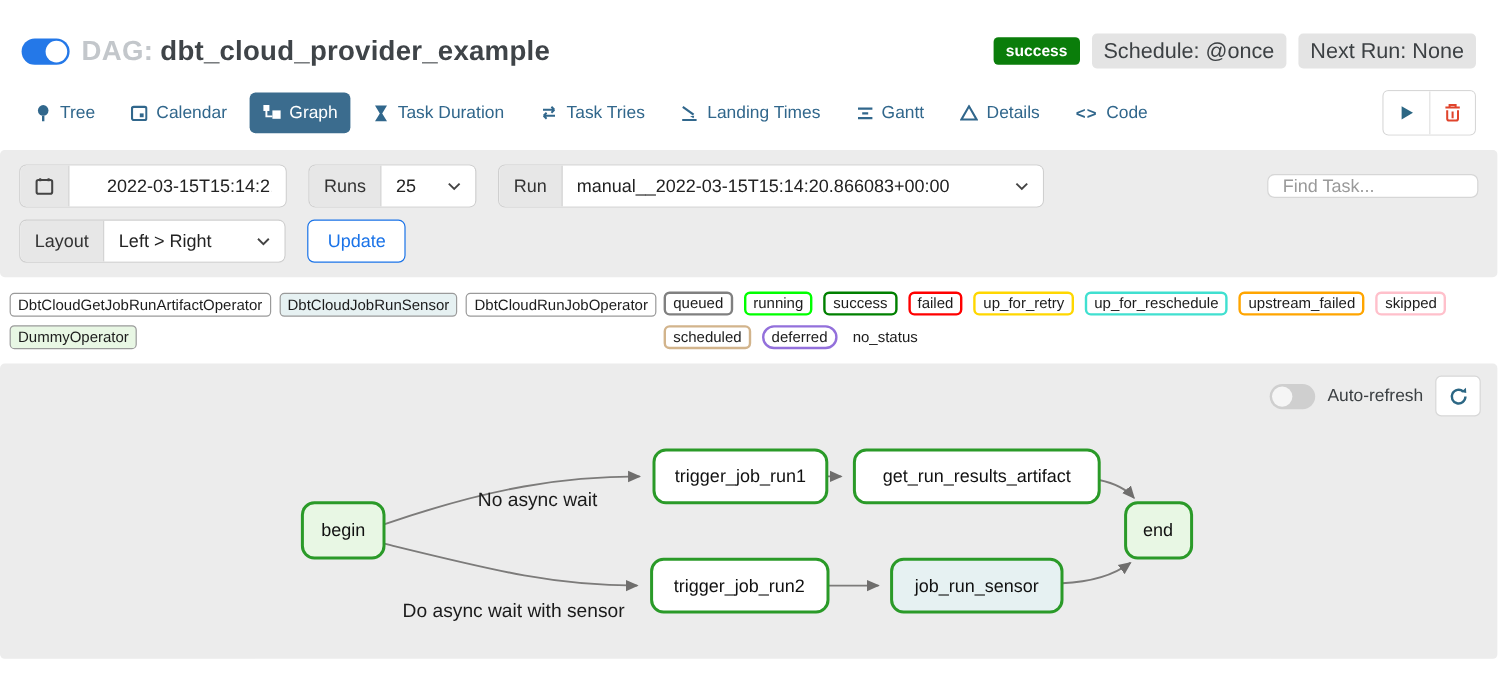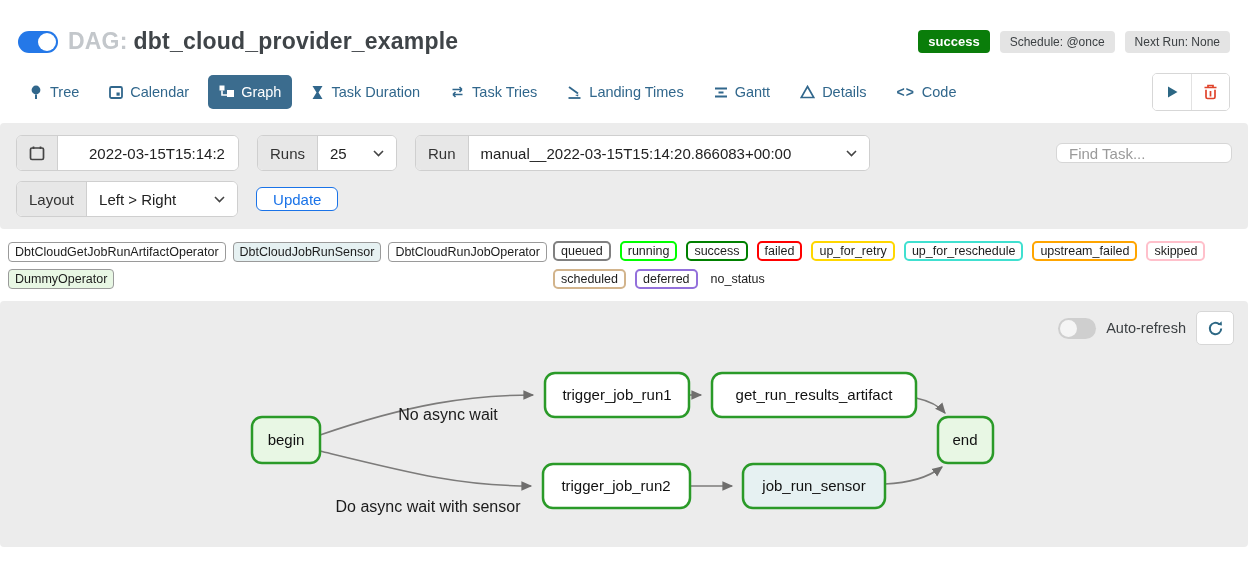--- a/index.html
+++ b/index.html
@@ -5,21 +5,21 @@
   * { margin:0; padding:0; box-sizing:border-box; }
   html,body { width:1248px; height:565px; background:#fff; font-family:"Liberation Sans",sans-serif; overflow:hidden; }
 
   
   .header { display:flex; align-items:center; padding:28px 18px 8px 18px; }
   .toggle { width:40px; height:22px; border-radius:11px; background:#2478e8; position:relative; flex:0 0 auto; cursor:pointer; }
   .toggle .knob { position:absolute; top:2px; right:2px; width:18px; height:18px; border-radius:50%; background:#fff; }
   .dag-title { margin-left:10px; font-size:23px; font-weight:bold; color:#3f4448; letter-spacing:.2px; }
   .dag-title .prefix { color:#c3c7cb; margin-right:6px; }
   .header-badges { margin-left:auto; display:flex; gap:10px; align-items:center; }
-  .badge { font-size:12px; padding:4px 10px; border-radius:4px; background:#e4e4e4; color:#3c4043; white-space:nowrap; }
+  .badge { font-size:18px; padding:4px 10px; border-radius:4px; background:#e4e4e4; color:#3c4043; white-space:nowrap; }
   .badge.success { background:#0a7d0a; color:#fff; font-weight:bold; font-size:13px; }
 
   
   .tabbar { display:flex; align-items:center; gap:8px; padding:10px 18px 12px 18px; }
   .tab { display:flex; align-items:center; gap:7px; color:#31678c; font-size:14.5px; padding:9px 11px; border-radius:5px; cursor:pointer; white-space:nowrap; }
   .tab svg { stroke:#31678c; fill:none; }
   .tab .filled { fill:#31678c; stroke:none; }
   .tab.active { background:#3b6c8e; color:#fff; }
   .tab.active svg { stroke:#fff; }
   .tab.active .filled { fill:#fff; stroke:none; }
@@ -32,21 +32,21 @@
   .filter-panel { background:#ececec; border-radius:4px; padding:12px 16px; }
   .frow { display:flex; align-items:center; gap:18px; }
   .frow + .frow { margin-top:10px; }
   .igroup { display:flex; align-items:stretch; border:1px solid #cfcfcf; border-radius:6px; overflow:hidden; background:#fff; height:36px; }
   .addon { background:#e7e7e7; display:flex; align-items:center; justify-content:center; padding:0 12px; font-size:15px; color:#333; border-right:1px solid #cfcfcf; }
   .tinput { border:none; outline:none; font-size:15px; color:#222; padding:0 12px; font-family:"Liberation Sans",sans-serif; background:#fff; }
   .fselect { display:flex; align-items:center; gap:10px; padding:0 12px; font-size:15px; color:#222; background:#fff; cursor:pointer; }
   .find-task { margin-left:auto; }
   .find-task input { width:176px; height:20px; border:1px solid #d6d6d6; border-radius:6px; padding:0 12px; font-size:15px; outline:none; font-family:"Liberation Sans",sans-serif; }
   .find-task input::placeholder { color:#9a9a9a; }
-  .update-btn { height:24px; padding:0 16px; background:#fff; color:#1a73e8; border:1.5px solid #1a73e8; border-radius:6px; font-size:15px; cursor:pointer; font-family:"Liberation Sans",sans-serif; }
+  .update-btn { height:36px; padding:0 16px; background:#fff; color:#1a73e8; border:1.5px solid #1a73e8; border-radius:6px; font-size:15px; cursor:pointer; font-family:"Liberation Sans",sans-serif; }
 
   
   .legend { display:flex; padding:12px 8px 10px 8px; align-items:flex-end; }
   .op-badges { width:545px; display:flex; flex-wrap:wrap; gap:7px; }
   .op-badge { border:1px solid #9a9a9a; border-radius:4px; padding:2px 6px; font-size:12.5px; color:#1c1c1c; background:#fff; white-space:nowrap; }
   .st-badges { flex:1; display:flex; flex-wrap:wrap; gap:9px; row-gap:8px; align-items:center; }
   .st-badge { border:2px solid #22c55e; border-radius:5px; padding:1px 6px; font-size:12.5px; color:#1c1c1c; background:#fff; white-space:nowrap; }
   .st-badge.noborder { border-color:transparent; padding-left:2px; }
 
   
@@ -213,21 +213,21 @@
   <div class="st-badges">
     <span class="st-badge" style="border-color: rgb(128, 128, 128);">queued</span>
     <span class="st-badge" style="border-color: rgb(0, 255, 0);">running</span>
     <span class="st-badge" style="border-color: rgb(0, 128, 0);">success</span>
     <span class="st-badge" style="border-color: rgb(255, 0, 0);">failed</span>
     <span class="st-badge" style="border-color: rgb(255, 215, 0);">up_for_retry</span>
     <span class="st-badge" style="border-color: rgb(64, 224, 208);">up_for_reschedule</span>
     <span class="st-badge" style="border-color: rgb(255, 165, 0);">upstream_failed</span>
     <span class="st-badge" style="border-color: rgb(255, 192, 203);">skipped</span>
     <span class="st-badge" style="border-color: rgb(210, 180, 140);">scheduled</span>
-    <span class="st-badge" style="border-color: rgb(147, 112, 219);">deferred</span>
+    <span class="st-badge" style="border-color: rgb(147, 112, 219); border-radius: 10px;">deferred</span>
     <span class="st-badge noborder">no_status</span>
   </div>
 </div>
 
 <div class="graph-panel">
   <div class="graph-controls">
     <div class="toggle-off">
         <div class="knob"></div>
       </div>
     <span class="ar-label">Auto-refresh</span>

